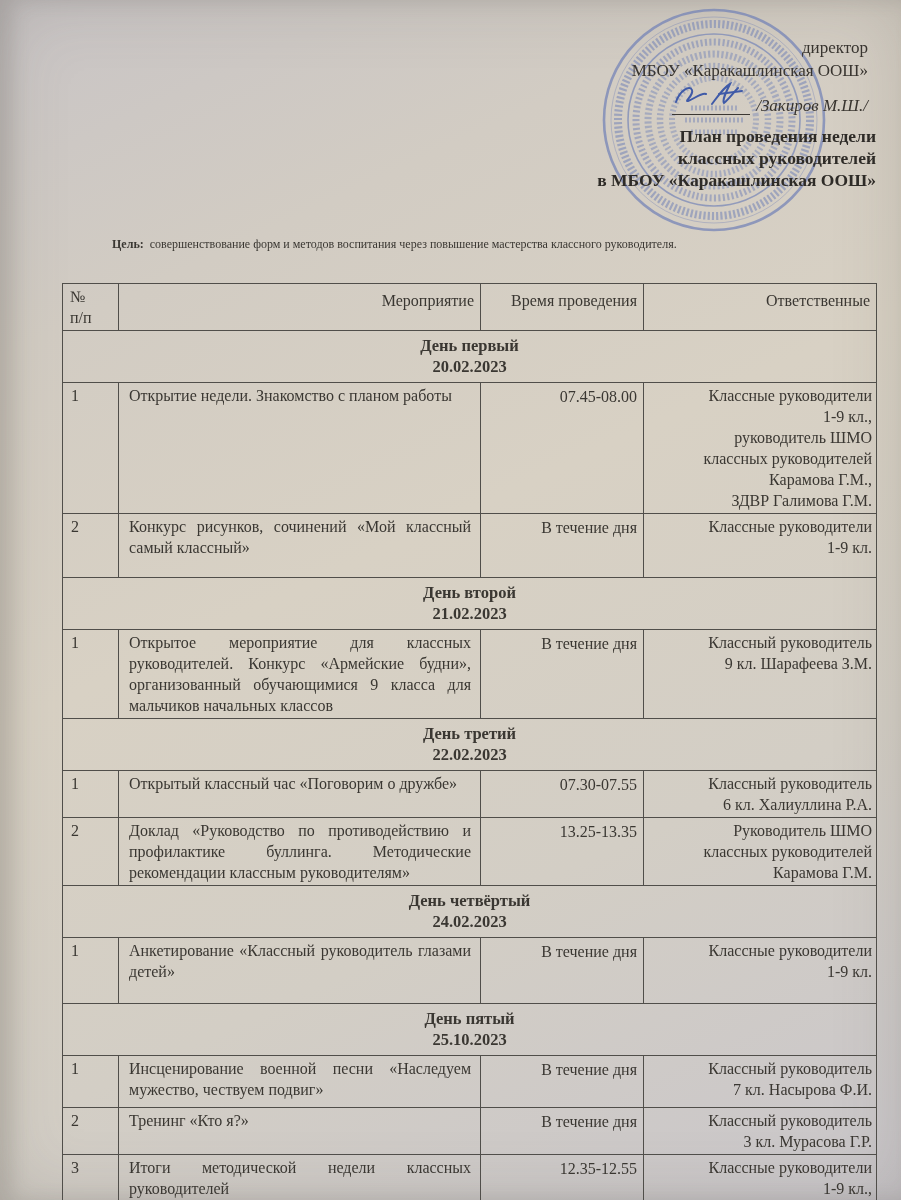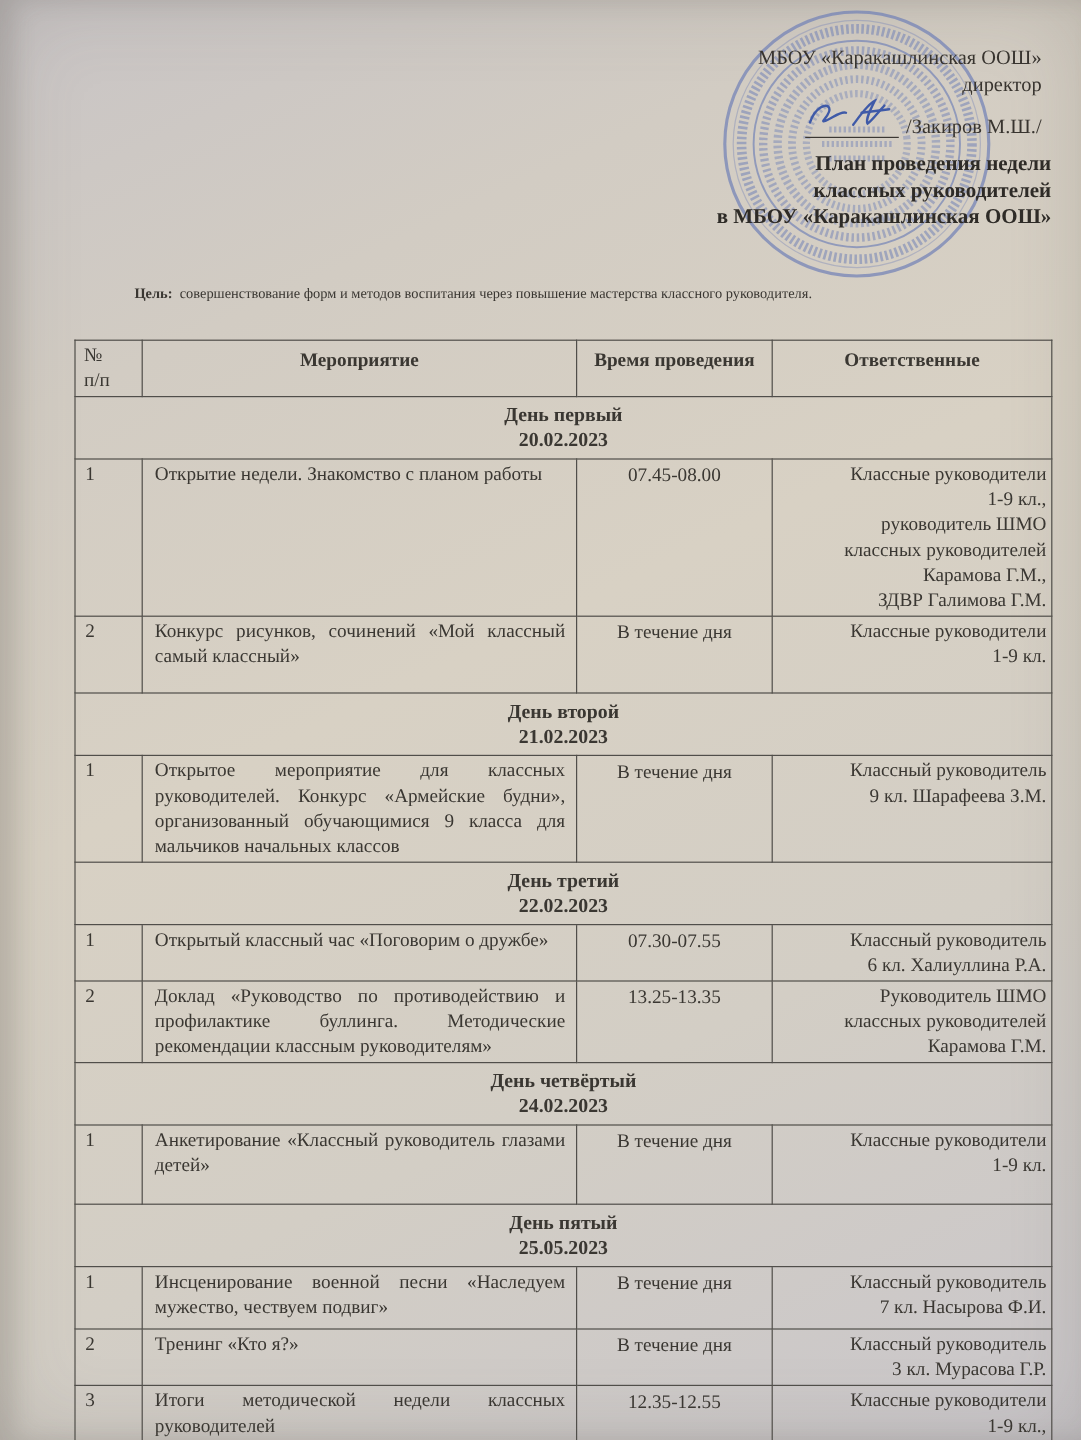--- a/index.html
+++ b/index.html
@@ -16,21 +16,21 @@
   }
 
   
   .stamp{position:absolute;left:599px;top:5px;width:230px;height:230px;z-index:1;opacity:.82;}
 
   
   .approval{
     position:absolute;top:36px;right:33px;z-index:2;
     text-align:right;font-size:17px;line-height:23px;color:#38342f;
   }
-  .sig-row{display:flex;justify-content:flex-end;align-items:flex-end;gap:6px;}
+  .sig-row{display:flex;justify-content:flex-end;align-items:flex-end;gap:6px;font-style:italic;}
   .sig-scribble{display:inline-block;border-bottom:1.5px solid #3c3833;margin-bottom:2px;}
 
   
   .title-block{
     position:absolute;top:125px;left:62px;width:814px;z-index:2;
     text-align:right;font-weight:bold;font-size:17.5px;line-height:22px;color:#2e2b27;
   }
 
   
   .goal{
@@ -46,27 +46,27 @@
   }
   .doc-table col.c1{width:56px;}
   .doc-table col.c2{width:362px;}
   .doc-table col.c3{width:163px;}
   .doc-table col.c4{width:233px;}
   .doc-table th,.doc-table td{
     border:1.5px solid #504e4a;vertical-align:top;padding:2px 6px;
     line-height:21px;overflow:hidden;
   }
   th.h-num{white-space:pre-line;text-align:left;font-weight:normal;padding-left:7px;}
-  th.h-col{font-weight:bold;text-align:center;padding-top:6px;}
+  th.h-col{font-weight:normal;text-align:right;padding-top:6px;}
   tr.header-row{height:38px;}
   td.section-cell{text-align:center;font-weight:bold;font-size:16.5px;padding:4px 0 5px;}
   tr.section-row{height:42px;}
   td.c-num{padding-left:8px;}
   td.c-event{text-align:justify;padding:2px 9px 2px 10px;}
-  td.c-time{text-align:center;padding-top:3px;}
+  td.c-time{text-align:right;padding-top:3px;}
   td.c-resp{text-align:right;white-space:pre-line;padding:2px 4px;}
   tr.r-d1r1{height:118px;}
   tr.r-d1r2{height:64px;}
   tr.r-d2r1{height:84px;}
   tr.r-d3r1{height:44px;}
   tr.r-d3r2{height:60px;}
   tr.r-d4r1{height:66px;}
   tr.r-d5r1{height:52px;}
   tr.r-d5r2{height:44px;}
   tr.r-d5r3{height:118px;}
@@ -90,22 +90,22 @@
         <g stroke-width="5" stroke-dasharray="2 2" opacity=".55">
           <line x1="92" y1="103" x2="138" y2="103"></line>
           <line x1="86" y1="115" x2="144" y2="115"></line>
           <line x1="92" y1="127" x2="138" y2="127"></line>
         </g>
       </g>
     </svg>
   </div>
 
   <div class="approval">
+    <div>директор</div>
     <div>МБОУ «Каракашлинская ООШ»</div>
-    <div>директор</div>
     <div class="sig-row">
       <span class="sig-scribble">
         <svg width="78" height="26" viewBox="0 0 78 26">
           <g fill="none" stroke="#3f5aa8" stroke-width="2" stroke-linecap="round">
             <path d="M4,20 C8,8 18,3 20,8 C22,13 12,20 16,19 C22,17 30,10 34,12"></path>
             <path d="M40,22 C46,14 52,5 58,2 C54,10 50,18 52,21 C56,18 62,10 66,6"></path>
             <path d="M47,12 L70,9"></path>
           </g>
         </svg>
       </span>
@@ -208,21 +208,21 @@
         <td class="c-num">1</td>
         <td class="c-event">Анкетирование «Классный руководитель глазами детей»</td>
         <td class="c-time">В течение дня</td>
         <td class="c-resp">Классные руководители
 1-9 кл.</td>
       </tr>
 
       <tr class="section-row">
         <td class="section-cell" colspan="4">
           <div>День пятый</div>
-          <div>25.05.2023</div>
+          <div>25.10.2023</div>
         </td>
       </tr>
       <tr class="r-d5r1">
         <td class="c-num">1</td>
         <td class="c-event">Инсценирование военной песни «Наследуем мужество, чествуем подвиг»</td>
         <td class="c-time">В течение дня</td>
         <td class="c-resp">Классный руководитель
 7 кл. Насырова Ф.И.</td>
       </tr>
       <tr class="r-d5r2">

